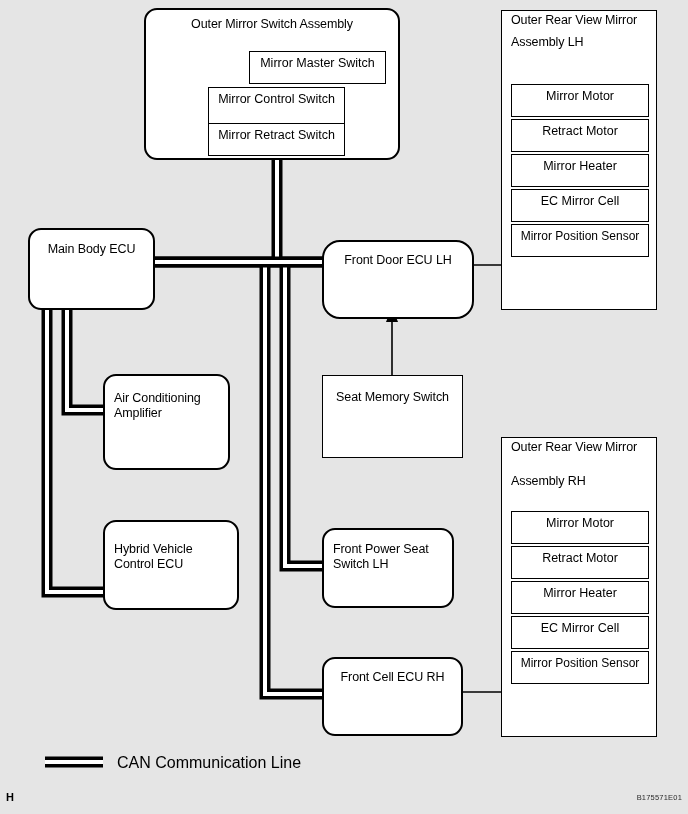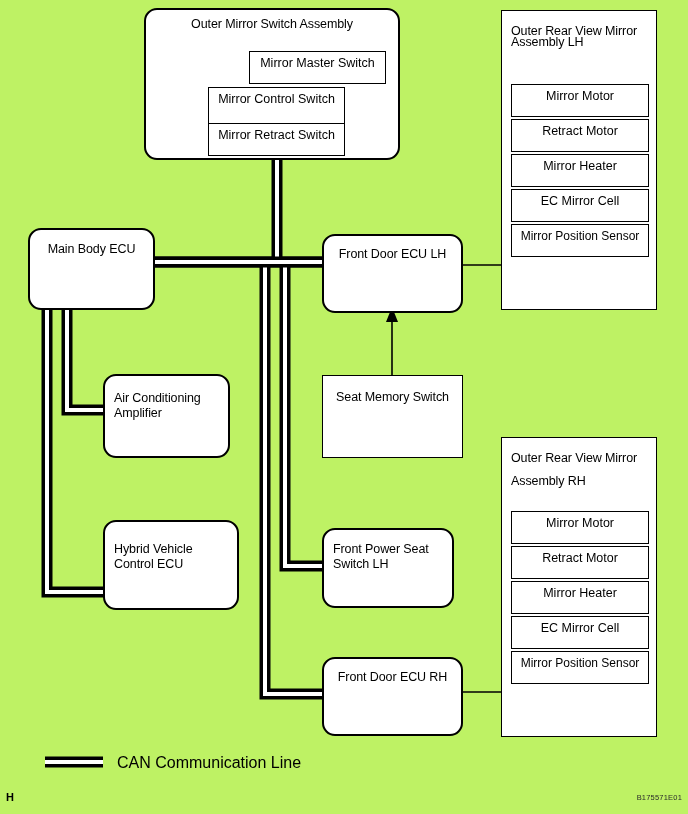--- a/index.html
+++ b/index.html
@@ -8,21 +8,21 @@
     background: #ffffff;
   }
   body {
     font-family: "Liberation Sans", sans-serif;
     color: #000000;
   }
   #page {
     position: relative;
     width: 688px;
     height: 814px;
-    background: #bef264;
+    background: #e5e5e5;
     overflow: hidden;
   }
   .svg-layer {
     position: absolute;
     left: 0;
     top: 0;
     width: 688px;
     height: 814px;
   }
   
@@ -43,21 +43,21 @@
     text-align: center;
     font-size: 12.5px;
     line-height: 15px;
     letter-spacing: -0.1px;
   }
   .label-top    { top: 7px; }
   .label-left {
     text-align: left;
     left: 9px;
     right: 6px;
-    top: 13px;
+    top: 2px;
   }
   
   .subbox {
     position: absolute;
     box-sizing: border-box;
     border: 1.5px solid #000;
     background: #fff;
   }
   .subbox .t {
     position: absolute;
@@ -196,45 +196,45 @@
     </div>
     <div class="subbox" style="left:9px; top:213px; width:138px; height:33px;">
       <div class="t" style="font-size:12px;">Mirror Position Sensor</div>
     </div>
   </div>
 
   <div class="box round" style="left:28px; top:228px; width:127px; height:82px;">
     <div class="box-label label-top" style="top:12px;">Main Body ECU</div>
   </div>
 
-  <div class="box round" style="left:103px; top:374px; width:127px; height:84px;">
+  <div class="box round" style="left:103px; top:374px; width:127px; height:96px;">
     <div class="box-label label-left" style="top:15px;">Air Conditioning</div>
     <div class="box-label label-left" style="top:30px;">Amplifier</div>
   </div>
 
   <div class="box round" style="left:103px; top:520px; width:136px; height:90px;">
     <div class="box-label label-left" style="top:20px;">Hybrid Vehicle</div>
     <div class="box-label label-left" style="top:35px;">Control ECU</div>
   </div>
 
-  <div class="box round" style="left:322px; top:234px; width:141px; height:79px;">
+  <div class="box round" style="left:322px; top:240px; width:152px; height:79px;border-radius:18px;">
     <div class="box-label label-top" style="top:11px;">Front Door ECU LH</div>
   </div>
 
   <div class="box sharp thin" style="left:322px; top:375px; width:141px; height:83px;">
     <div class="box-label label-top" style="top:14px;">Seat Memory Switch</div>
   </div>
 
   <div class="box round" style="left:322px; top:528px; width:132px; height:80px;">
     <div class="box-label label-left" style="top:12px;">Front Power Seat</div>
     <div class="box-label label-left" style="top:27px;">Switch LH</div>
   </div>
 
   <div class="box round" style="left:322px; top:657px; width:141px; height:79px;">
-    <div class="box-label label-top" style="top:11px;">Front Door ECU RH</div>
+    <div class="box-label label-top" style="top:11px;">Front Cell ECU RH</div>
   </div>
 
   <div id="legend-text">CAN Communication Line</div>
 
   <div id="corner-h">H</div>
 
   <div id="fig-code">B175571E01</div>
 
 </div>
 

